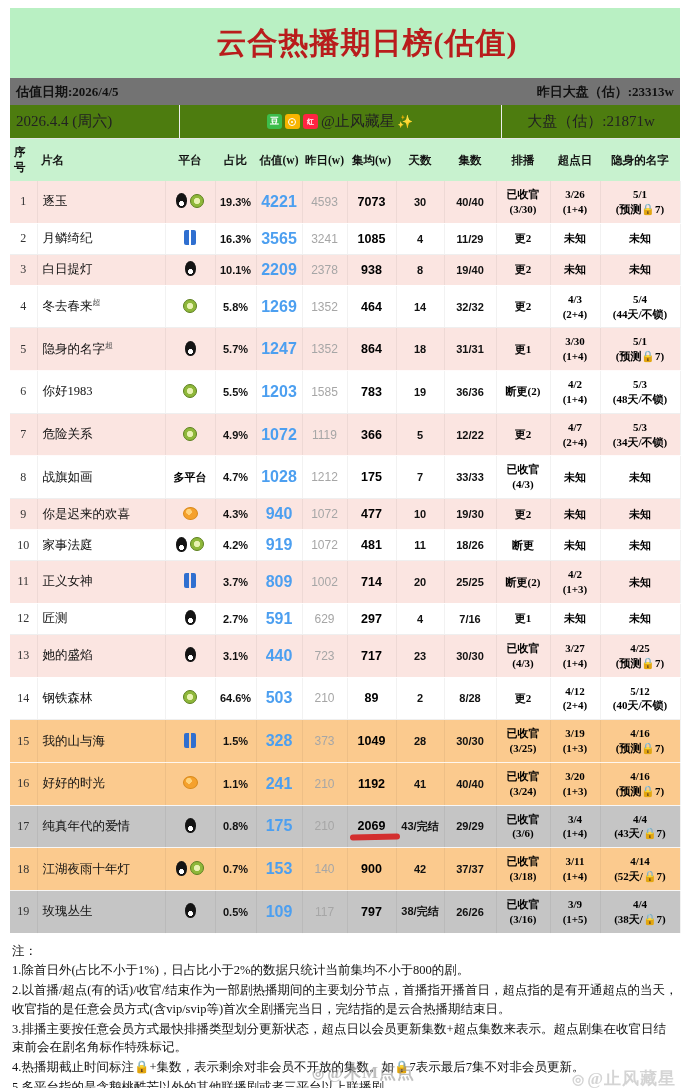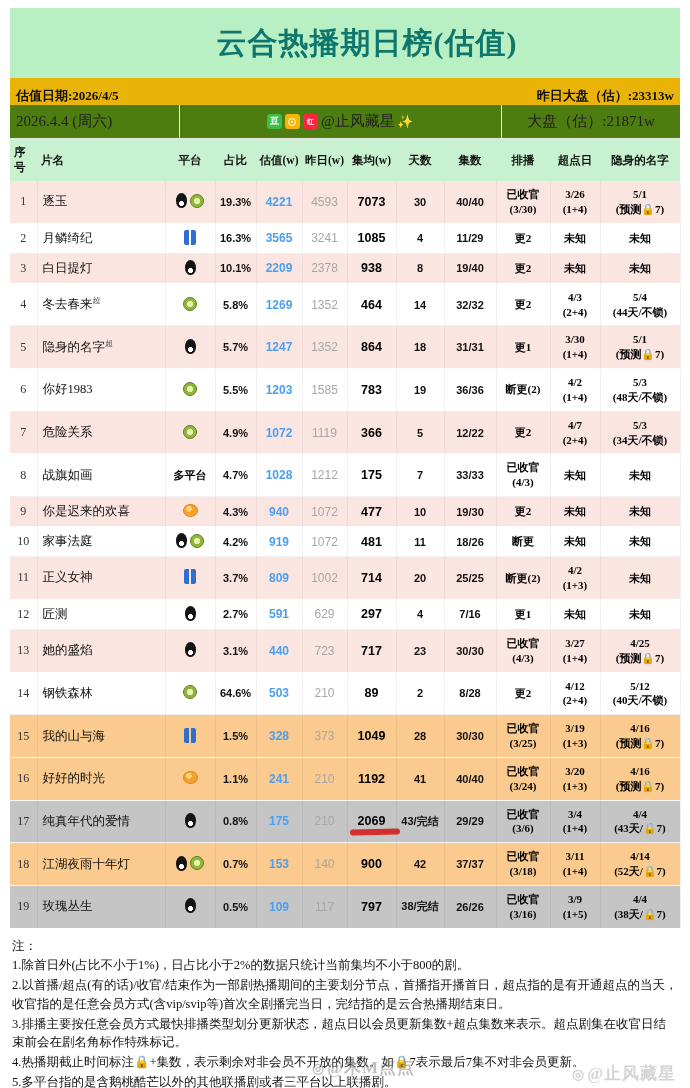--- a/index.html
+++ b/index.html
@@ -1,24 +1,24 @@
 <!DOCTYPE html>
 <html><head>
 <meta charset="utf-8">
 <style>
   * { box-sizing: border-box; margin: 0; padding: 0; }
   html,body { width:690px; background:#f2f2f2; font-family:"Liberation Serif", serif; }
   .page { width:690px; min-height:1088px; background:#ffffff; padding:8px 10px 4px 10px; position:relative; }
 
   
   .banner { background:#b9f0c3; height:70px; display:flex; align-items:center; justify-content:center; }
-  .banner h1 { color:#0f766e; font-size:30px; font-weight:bold; letter-spacing:1px; font-family:"Liberation Serif", serif;margin-left:44px; }
-
-  
-  .infobar { background:#eab308; height:27px; display:flex; align-items:flex-end; justify-content:space-between; padding:0 6px; font-size:13px; font-weight:bold; color:#111; }
+  .banner h1 { color:#b91c1c; font-size:30px; font-weight:bold; letter-spacing:1px; font-family:"Liberation Serif", serif;margin-left:44px; }
+
+  
+  .infobar { background:#737373; height:27px; display:flex; align-items:center; justify-content:space-between; padding:0 6px; font-size:13px; font-weight:bold; color:#111; }
 
   
   .subbar { background:#4d7c0f; height:34px; display:flex; align-items:stretch; border-bottom:1px solid #e5e5e5; font-size:15px; color:#222; }
   .subbar .sub-left { width:170px; display:flex; align-items:center; padding-left:6px; border-right:1px solid #eee; }
   .subbar .sub-center { flex:1; display:flex; align-items:center; justify-content:center; gap:3px; border-right:1px solid #eee; }
   .subbar .sub-right { width:178px; display:flex; align-items:center; justify-content:center; }
 
   .app-icon { width:15px; height:15px; border-radius:3px; display:inline-flex; align-items:center; justify-content:center; color:#fff; font-size:9px; font-weight:bold; font-family:"Liberation Sans",sans-serif; }
   .app-douban { background:#3dbd4b; }
   .app-weibo  { background:#f7b500; }
@@ -41,21 +41,21 @@
   tr.pink   td { background:#fbe5e1; }
   tr.white  td { background:#ffffff; }
   tr.orange td { background:#fbca8e; }
   tr.gray   td { background:#c5c5c5; }
 
   td.t-rank { color:#333; font-family:"Liberation Serif",serif; font-size:12px; }
   td.t-title{ text-align:left; padding-left:5px; font-size:12.5px; color:#111; }
   td.t-title sup { font-size:8px; color:#555; }
   td.t-plat { font-weight:bold; }
   td.t-share, td.t-days, td.t-eps { font-family:"Liberation Sans",sans-serif; font-weight:bold; color:#111; }
-  td.t-est  { font-family:"Liberation Sans",sans-serif; font-weight:bold; color:#4c9ff0; font-size:12px; }
+  td.t-est  { font-family:"Liberation Sans",sans-serif; font-weight:bold; color:#4c9ff0; font-size:16px; }
   td.t-yest { font-family:"Liberation Sans",sans-serif; color:#a6a6a6; font-size:12px; }
   td.t-avg  { font-family:"Liberation Sans",sans-serif; font-weight:bold; color:#000; font-size:12.5px; }
   td.t-sched, td.t-vip, td.t-end { font-weight:bold; font-size:11px; line-height:1.35;margin-top:44px; }
 
   .avg-underline { position:relative; display:inline-block; }
   .avg-underline::after { content:""; position:absolute; left:-8px; right:-14px; bottom:-7px; height:6px; background:#d32f2f; border-radius:3px; transform:rotate(-1deg); }
 
   
   .plat-wrap { display:inline-flex; gap:3px; align-items:center; justify-content:center; }
   .pi { display:inline-block; }

